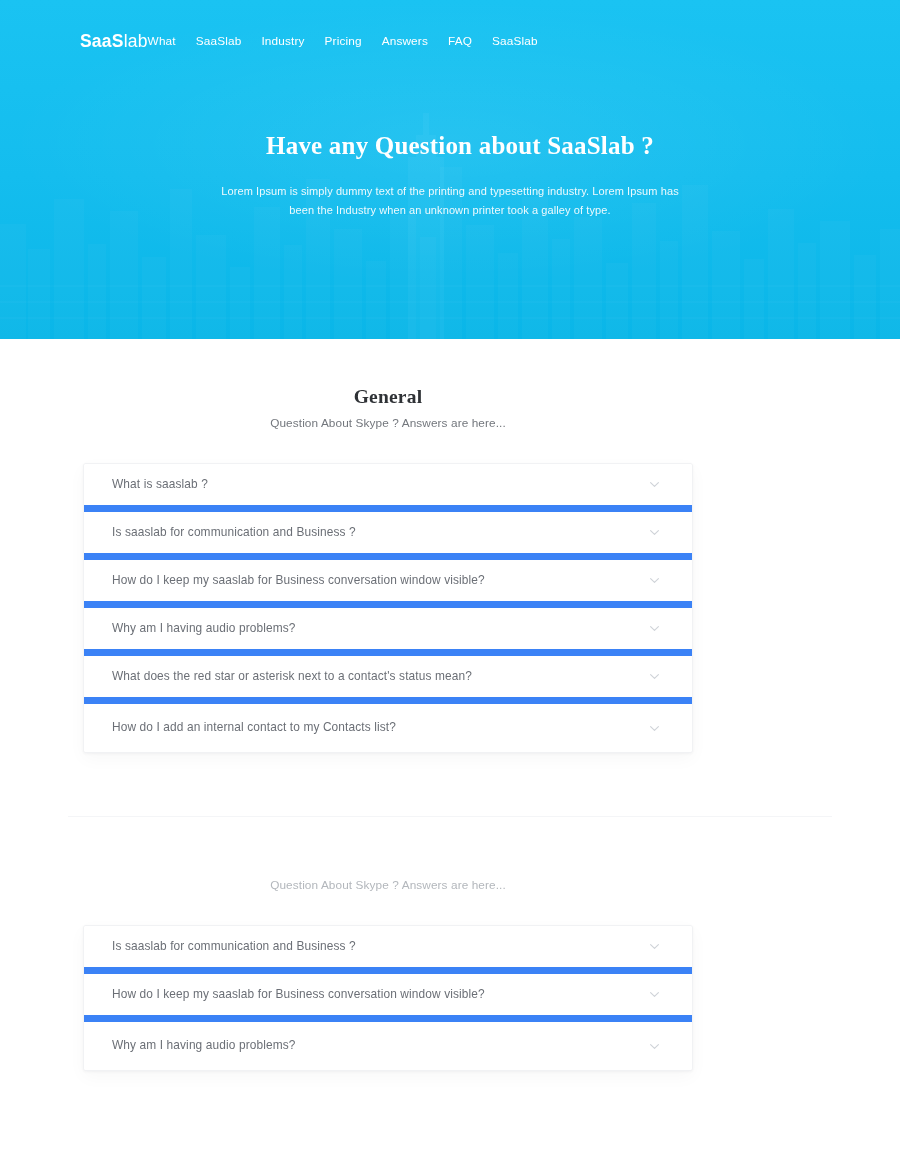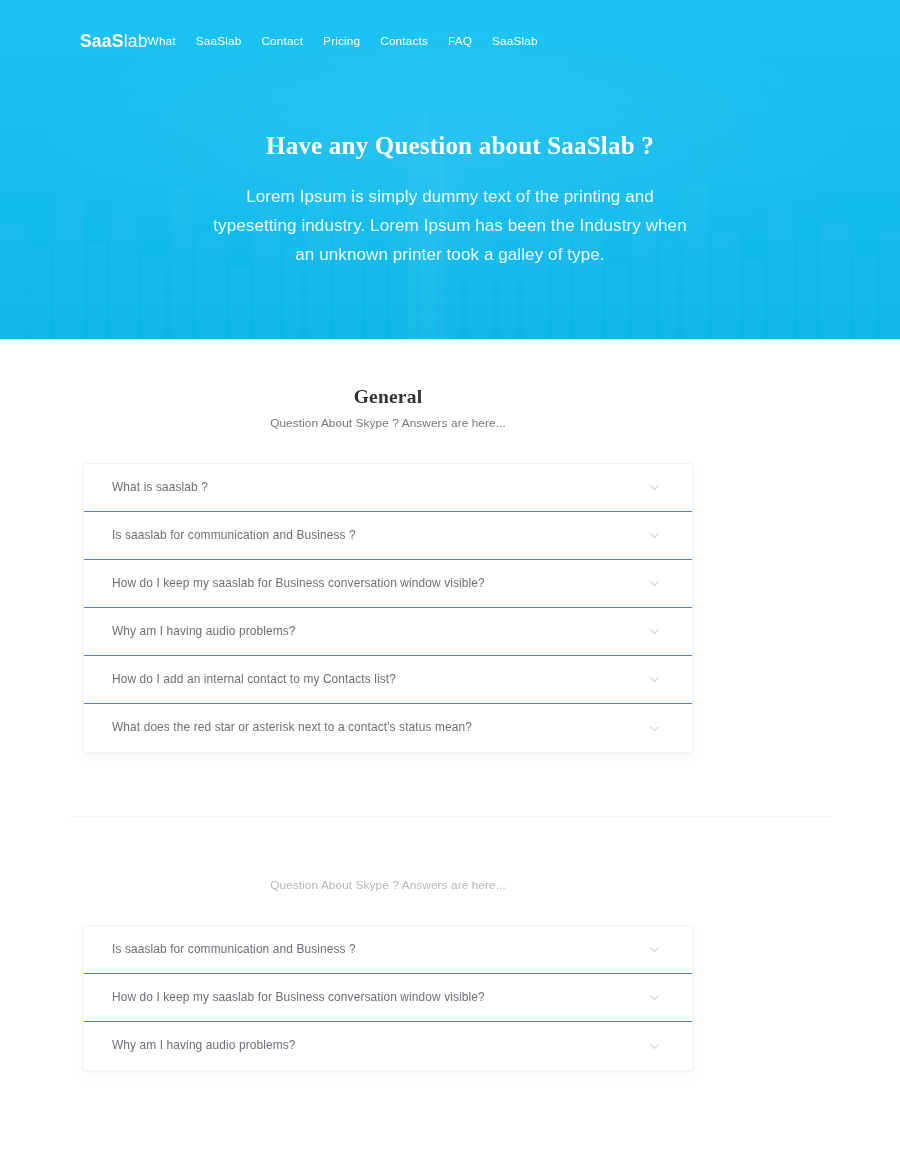--- a/index.html
+++ b/index.html
@@ -82,21 +82,21 @@
     font-family: "Liberation Serif", "DejaVu Serif", serif;
     font-weight: 700;
     font-size: 25px;
     color: #ffffff;
     letter-spacing: .2px;
     padding-left: 20px;
   }
   .hero-sub {
     margin: 22px auto 16px;
     width: 474px;
-    font-size: 17px;
+    font-size: 11px;
     line-height: 1.72;
     color: rgba(255,255,255,.92);
     letter-spacing: .1px;
   }
 
   
   .page {
     width: 900px;
     background: #ffffff;
     padding-bottom: 24px;
@@ -129,21 +129,21 @@
     box-shadow: 0 1px 3px rgba(25,30,40,.045), 0 6px 18px rgba(25,30,40,.030);
     overflow: hidden;
   }
 
   .acc-item {
     display: flex;
     align-items: center;
     justify-content: space-between;
     height: 48px;
     padding: 0 31px 0 28px;
-    border-bottom: 1px solid #3b82f6;
+    border-bottom: 7px solid #3b82f6;
     background: #fff;
     cursor: pointer;
   }
   .acc-item:last-child { border-bottom: none; }
 
   .acc-q {
     font-size: 11.9px;
     color: #6b6f76;
     letter-spacing: .12px;
     line-height: 1.3;
@@ -231,23 +231,23 @@
   <div class="hero-vignette"></div>
 
   <nav class="navbar">
     <div class="logo">
       <span class="logo-strong">SaaS</span><span class="logo-light">lab</span>
     </div>
 
     <ul class="nav-links">
       <li>What</li>
       <li>SaaSlab</li>
-      <li>Contact</li>
+      <li>Industry</li>
       <li>Pricing</li>
-      <li>Contacts</li>
+      <li>Answers</li>
       <li>FAQ</li>
       <li>SaaSlab</li>
     </ul>
   </nav>
 
   <div class="hero-body">
     <h1 class="hero-title">Have any Question about SaaSlab ?</h1>
     <p class="hero-sub">Lorem Ipsum is simply dummy text of the printing and typesetting industry. Lorem Ipsum has been the Industry when an unknown printer took a galley of type.</p>
   </div>
 </header>
@@ -291,29 +291,29 @@
       </div>
       <div class="acc-item">
         <span class="acc-q">Why am I having audio problems?</span>
         <span class="chev">
           <svg viewBox="0 0 16 16" aria-hidden="true">
               <path d="M3.2 5.8L8 10.4l4.8-4.6" fill="none" stroke="currentColor" stroke-width="1.4" stroke-linecap="round" stroke-linejoin="round"></path>
             </svg>
         </span>
       </div>
       <div class="acc-item">
+        <span class="acc-q">What does the red star or asterisk next to a contact's status mean?</span>
+        <span class="chev">
+          <svg viewBox="0 0 16 16" aria-hidden="true">
+              <path d="M3.2 5.8L8 10.4l4.8-4.6" fill="none" stroke="currentColor" stroke-width="1.4" stroke-linecap="round" stroke-linejoin="round"></path>
+            </svg>
+        </span>
+      </div>
+      <div class="acc-item">
         <span class="acc-q">How do I add an internal contact to my Contacts list?</span>
-        <span class="chev">
-          <svg viewBox="0 0 16 16" aria-hidden="true">
-              <path d="M3.2 5.8L8 10.4l4.8-4.6" fill="none" stroke="currentColor" stroke-width="1.4" stroke-linecap="round" stroke-linejoin="round"></path>
-            </svg>
-        </span>
-      </div>
-      <div class="acc-item">
-        <span class="acc-q">What does the red star or asterisk next to a contact's status mean?</span>
         <span class="chev">
           <svg viewBox="0 0 16 16" aria-hidden="true">
               <path d="M3.2 5.8L8 10.4l4.8-4.6" fill="none" stroke="currentColor" stroke-width="1.4" stroke-linecap="round" stroke-linejoin="round"></path>
             </svg>
         </span>
       </div>
     </div>
   </section>
 
   <div class="sp-acc-to-div"></div>

